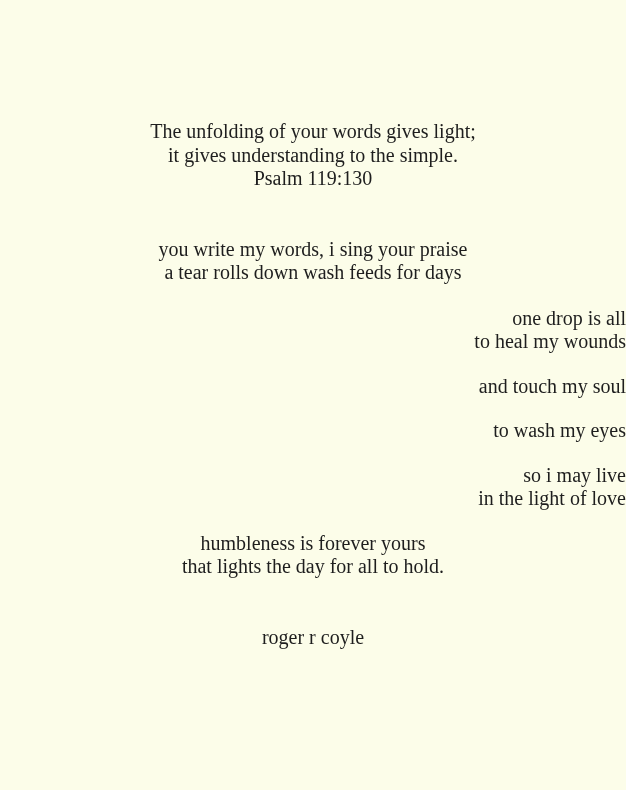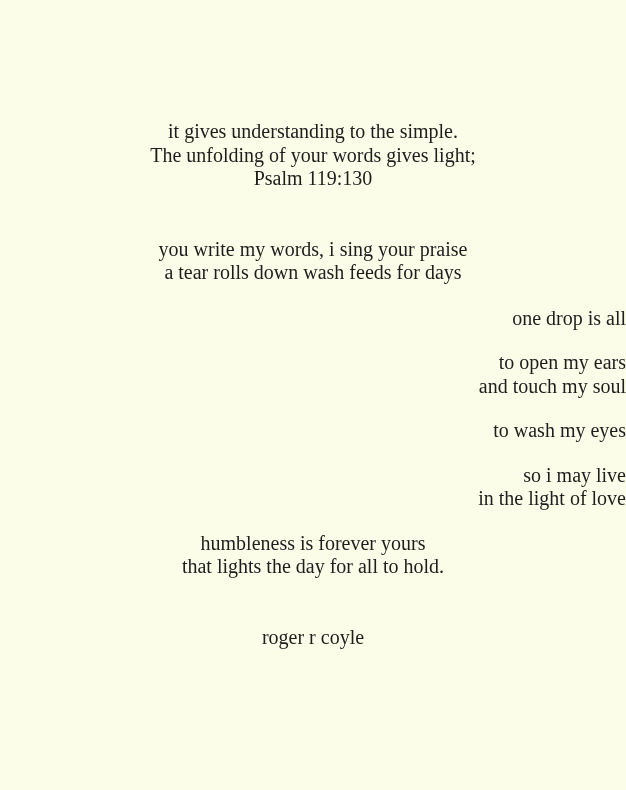--- a/index.html
+++ b/index.html
@@ -45,36 +45,36 @@
   .author {
     margin: 5px;
   }
 </style>
 </head>
 <body style="background-color: rgb(252, 253, 233);">
 
 <div class="page" style="color: rgb(30, 30, 30);">
 
   <div class="epigraph">
+    <p class="line">The unfolding of your words gives light;</p>
     <p class="line">it gives understanding to the simple.</p>
-    <p class="line">The unfolding of your words gives light;</p>
     <p class="line">Psalm 119:130</p>
   </div>
 
   <div class="opening-couplet">
     <p class="line">you write my words, i sing your praise</p>
     <p class="line">a tear rolls down wash feeds for days</p>
   </div>
 
   <div class="indented-stanzas">
     <div class="stanza">
       <p class="line">one drop is all</p>
+      <p class="line">to heal my wounds</p>
     </div>
     <div class="stanza">
-      <p class="line">to open my ears</p>
       <p class="line">and touch my soul</p>
     </div>
     <div class="stanza">
       <p class="line">to wash my eyes</p>
     </div>
     <div class="stanza">
       <p class="line">so i may live</p>
       <p class="line">in the light of love</p>
     </div>
   </div>

